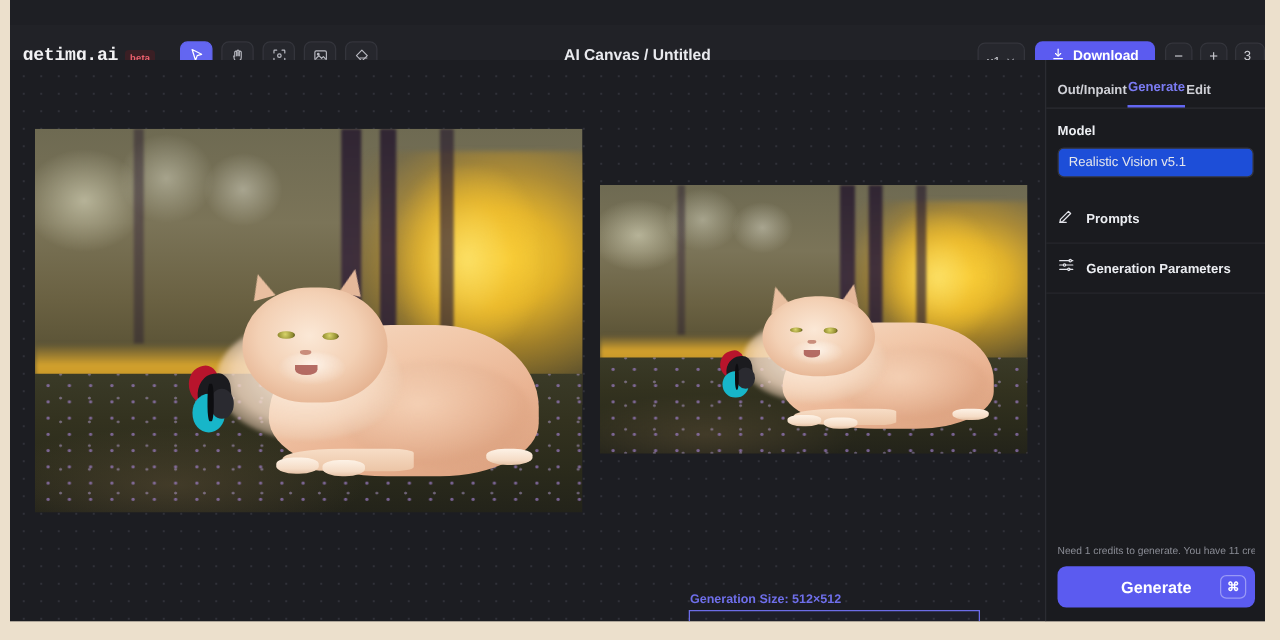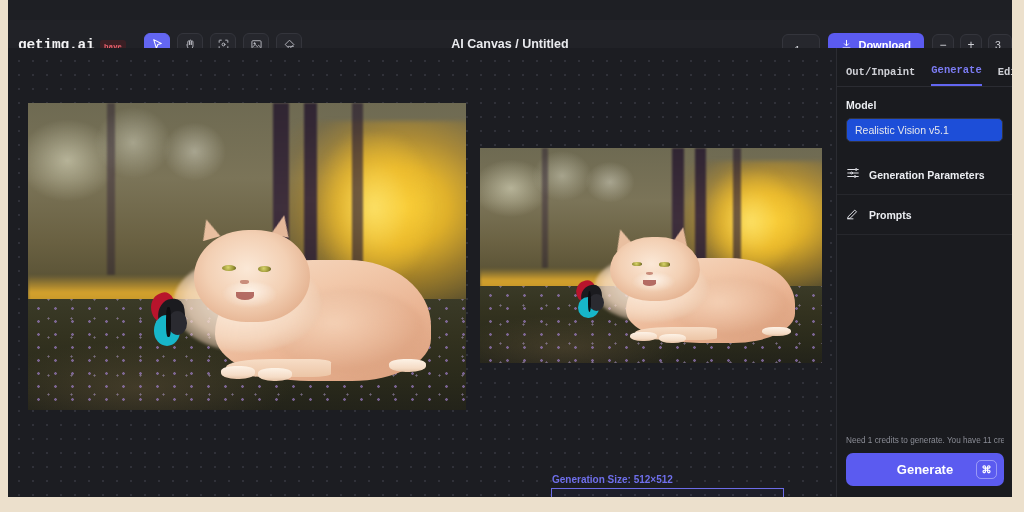--- a/index.html
+++ b/index.html
@@ -217,21 +217,21 @@
     color:#6f6feb; font-size:10px; font-weight:bold;
     white-space:nowrap;
   }
 
   
   #panel {
     position:absolute; right:0; top:48px;
     width:176px; height:449px;
     background:#1a1b1f; border-left:1px solid #2b2c32;
   }
-  .tabs { display:flex; align-items:flex-end; gap:16px; padding:12px 0 0 9px; height:38px;font-family:Liberation Mono, monospace; }
+  .tabs { display:flex; align-items:flex-end; gap:1px; padding:12px 0 0 9px; height:38px; }
   .tab { font-size:10.5px; color:#cfd0d6; padding-bottom:8px; font-weight:bold; white-space:nowrap; }
   .tab.active { color:#7b7bf2; border-bottom:2px solid #6366f1; }
   .panel-divider { height:1px; background:#2b2c32; }
   .sec-label { color:#eceef2; font-size:10.5px; font-weight:bold; padding:12px 0 7px 9px; }
   .select-box {
     margin:0 9px; height:24px; border-radius:5px;
     background:#1d4ed8; border:1px solid #34353c;
     display:flex; align-items:center; padding:0 8px;
     color:#e6e7ec; font-size:10.5px; white-space:nowrap; overflow:hidden;
   }
@@ -256,21 +256,21 @@
   }
 </style>
 </head>
 <body>
 
 <div id="app">
 
   <div id="topbar">
 
     <div class="brand">getimg.ai</div>
-    <div class="beta-badge">have</div>
+    <div class="beta-badge">beta</div>
 
     <div class="tool-group">
       <div class="tool-btn active">
         <span>
           <svg width="13" height="13" viewBox="0 0 24 24" fill="none" stroke="#ffffff" stroke-width="1.9" stroke-linejoin="round">
             <path d="M5 3 L19 10 L12.5 12 L10 19 Z"></path>
           </svg>
         </span>
       </div>
       <div class="tool-btn">
@@ -442,45 +442,45 @@
 
     <div class="sec-label">Model</div>
     <div class="select-box">
       <span>Realistic Vision v5.1</span>
     </div>
 
     <div style="height:13px;"></div>
 
     <div class="acc-row">
       <span>
+        <svg width="14" height="14" viewBox="0 0 24 24" fill="none" stroke="#e3e4ea" stroke-width="1.7" stroke-linecap="round" stroke-linejoin="round">
+          <path d="M4 18 L15 7 L18 10 L7 21 L3.5 21.5 Z"></path>
+            <path d="M3 22h9"></path>
+        </svg>
+      </span>
+      <span class="acc-label">Prompts</span>
+    </div>
+
+    <div class="acc-row">
+      <span>
         <svg width="14" height="14" viewBox="0 0 24 24" fill="none" stroke="#e3e4ea" stroke-width="1.7" stroke-linecap="round">
           <path d="M3 6h13"></path>
             <path d="M19 6h2"></path>
             <circle cx="17.5" cy="6" r="1.6"></circle>
           <path d="M3 12h5"></path>
             <path d="M11 12h10"></path>
             <circle cx="9.6" cy="12" r="1.6"></circle>
           <path d="M3 18h11"></path>
             <path d="M17 18h4"></path>
             <circle cx="15.5" cy="18" r="1.6"></circle>
         </svg>
       </span>
       <span class="acc-label">Generation Parameters</span>
     </div>
 
-    <div class="acc-row">
-      <span>
-        <svg width="14" height="14" viewBox="0 0 24 24" fill="none" stroke="#e3e4ea" stroke-width="1.7" stroke-linecap="round" stroke-linejoin="round">
-          <path d="M4 18 L15 7 L18 10 L7 21 L3.5 21.5 Z"></path>
-            <path d="M3 22h9"></path>
-        </svg>
-      </span>
-      <span class="acc-label">Prompts</span>
-    </div>
-
 
     <div class="panel-footer">
       <div class="credits">Need 1 credits to generate. You have 11 cre</div>
       <div class="gen-btn">
         <span>Generate</span>
         <span class="gen-kbd">⌘</span>
       </div>
     </div>
   </div>
 

